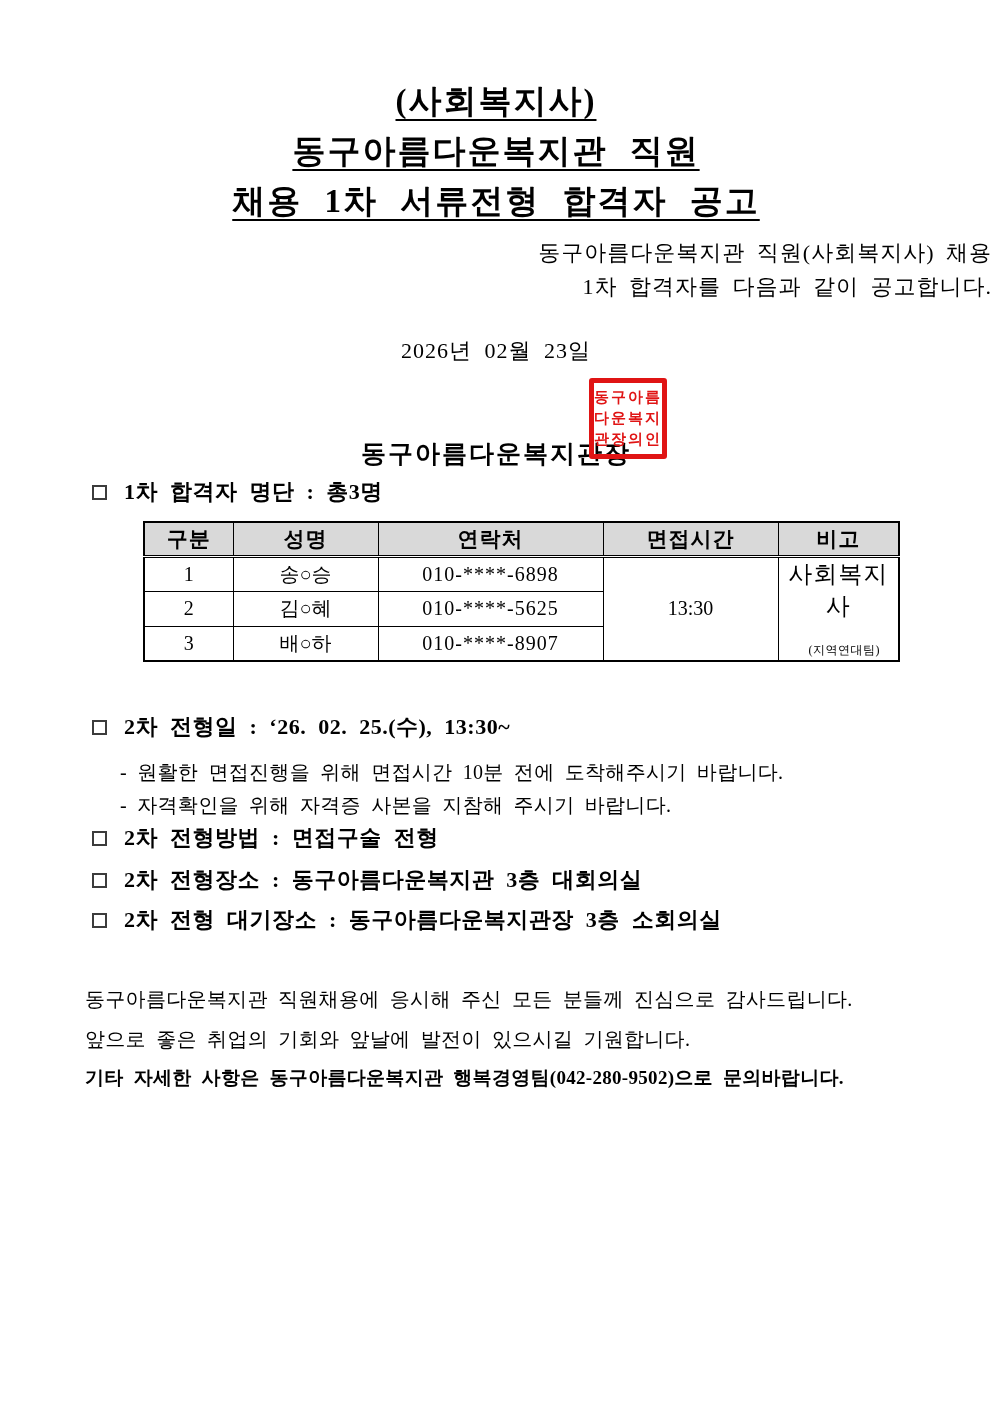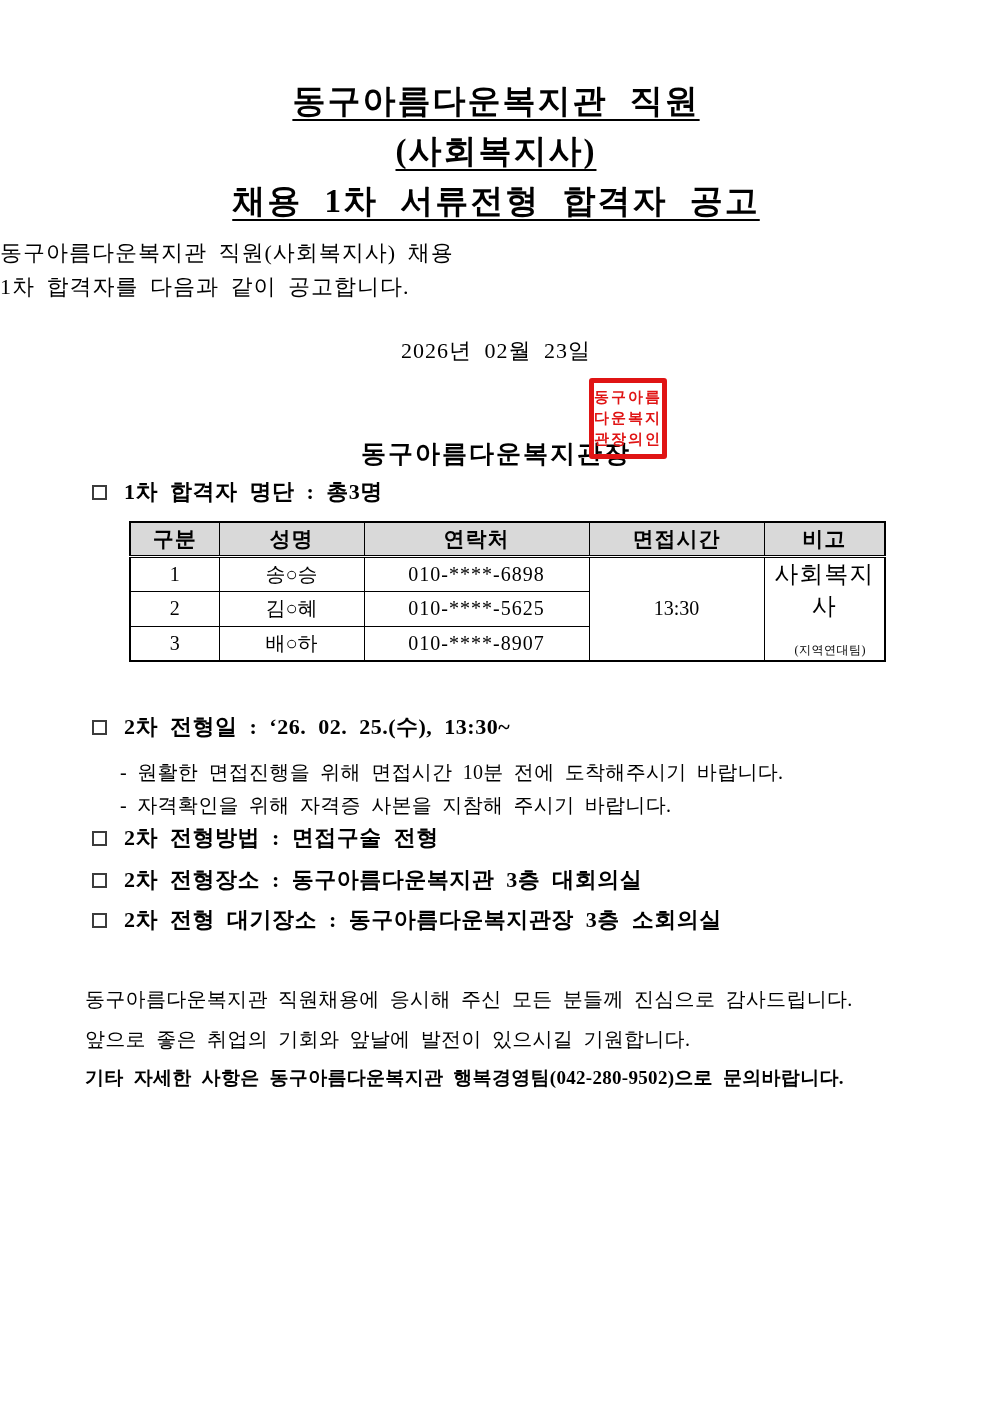--- a/index.html
+++ b/index.html
@@ -9,21 +9,21 @@
     position:relative; width:992px; height:1403px; background:#fff; overflow:hidden;
   }
   
   .title-block { position:absolute; top:76px; left:0; width:100%; text-align:center; }
   .title-line {
     font-size:33px; font-weight:700; line-height:50px;
     letter-spacing:2px; word-spacing:12px;
     text-decoration:underline; text-decoration-thickness:2px; text-underline-offset:7px;
   }
   
-  .subtitle-block { position:absolute; top:236px; left:0; width:100%; text-align:left; }
+  .subtitle-block { position:absolute; top:236px; left:0; width:100%; text-align:right; }
   .subtitle-line { font-size:22px; line-height:34px; letter-spacing:1px; word-spacing:5px; }
   
   .date-line { position:absolute; top:336px; left:0; width:100%; text-align:center;
                font-size:22px; letter-spacing:1px; word-spacing:6px; }
   .signer-line { position:absolute; top:403px; left:0; width:100%; text-align:center;
                  font-size:25px; font-weight:700; letter-spacing:2px;margin-top:34px; }
   .seal {
     position:absolute; top:378px; left:589px; width:78px; height:81px;
     border:5px solid #e01414; border-radius:3px; color:#e01414;
     display:flex; flex-direction:column; align-items:flex-end; justify-content:center;
@@ -38,21 +38,21 @@
   }
   .checkbox {
     display:inline-block; width:15px; height:15px; border:2px solid #3c3c3c;
     background:#fff; margin-right:17px; flex:0 0 auto;
   }
   .subitem {
     position:absolute; left:120px; font-size:20px; letter-spacing:0.3px; word-spacing:5px;
     white-space:nowrap;
   }
   
-  .table-wrap { position:absolute; top:521px; left:129px; }
+  .table-wrap { position:absolute; top:521px; left:143px; }
   table { border-collapse:collapse; border:2px solid #000; table-layout:fixed; }
   th, td { border:1px solid #000; text-align:center; vertical-align:middle; padding:0; }
   thead th {
     background:#d9d9d9; height:34px; font-size:21px; font-weight:700;
     letter-spacing:1px; border-bottom:3px double #000;
   }
   tbody td { height:35px; font-size:20px; }
   td.phone { letter-spacing:1px; font-family:"Liberation Serif","DejaVu Serif",serif; }
   td.note-cell .note-main { display:block; font-size:24px; letter-spacing:1px; }
   td.note-cell .note-sub  { display:block; font-size:12px; margin-top:20px; letter-spacing:0.5px;padding-left:12px; }
@@ -60,22 +60,22 @@
   .footer-line { position:absolute; left:85px; font-size:20px; letter-spacing:0.3px;
                  word-spacing:5px; white-space:nowrap; }
   .footer-line.bold { font-weight:700; font-size:19px; }
 </style>
 </head>
 <body>
 
 <div class="page">
 
   <header class="title-block">
+    <div class="title-line">(사회복지사)</div>
     <div class="title-line">동구아름다운복지관 직원</div>
-    <div class="title-line">(사회복지사)</div>
     <div class="title-line">채용 1차 서류전형 합격자 공고</div>
   </header>
 
   <div class="subtitle-block">
     <div class="subtitle-line">동구아름다운복지관 직원(사회복지사) 채용</div>
     <div class="subtitle-line">1차 합격자를 다음과 같이 공고합니다.</div>
   </div>
 
   <div class="date-line">2026년 02월 23일</div>
 

